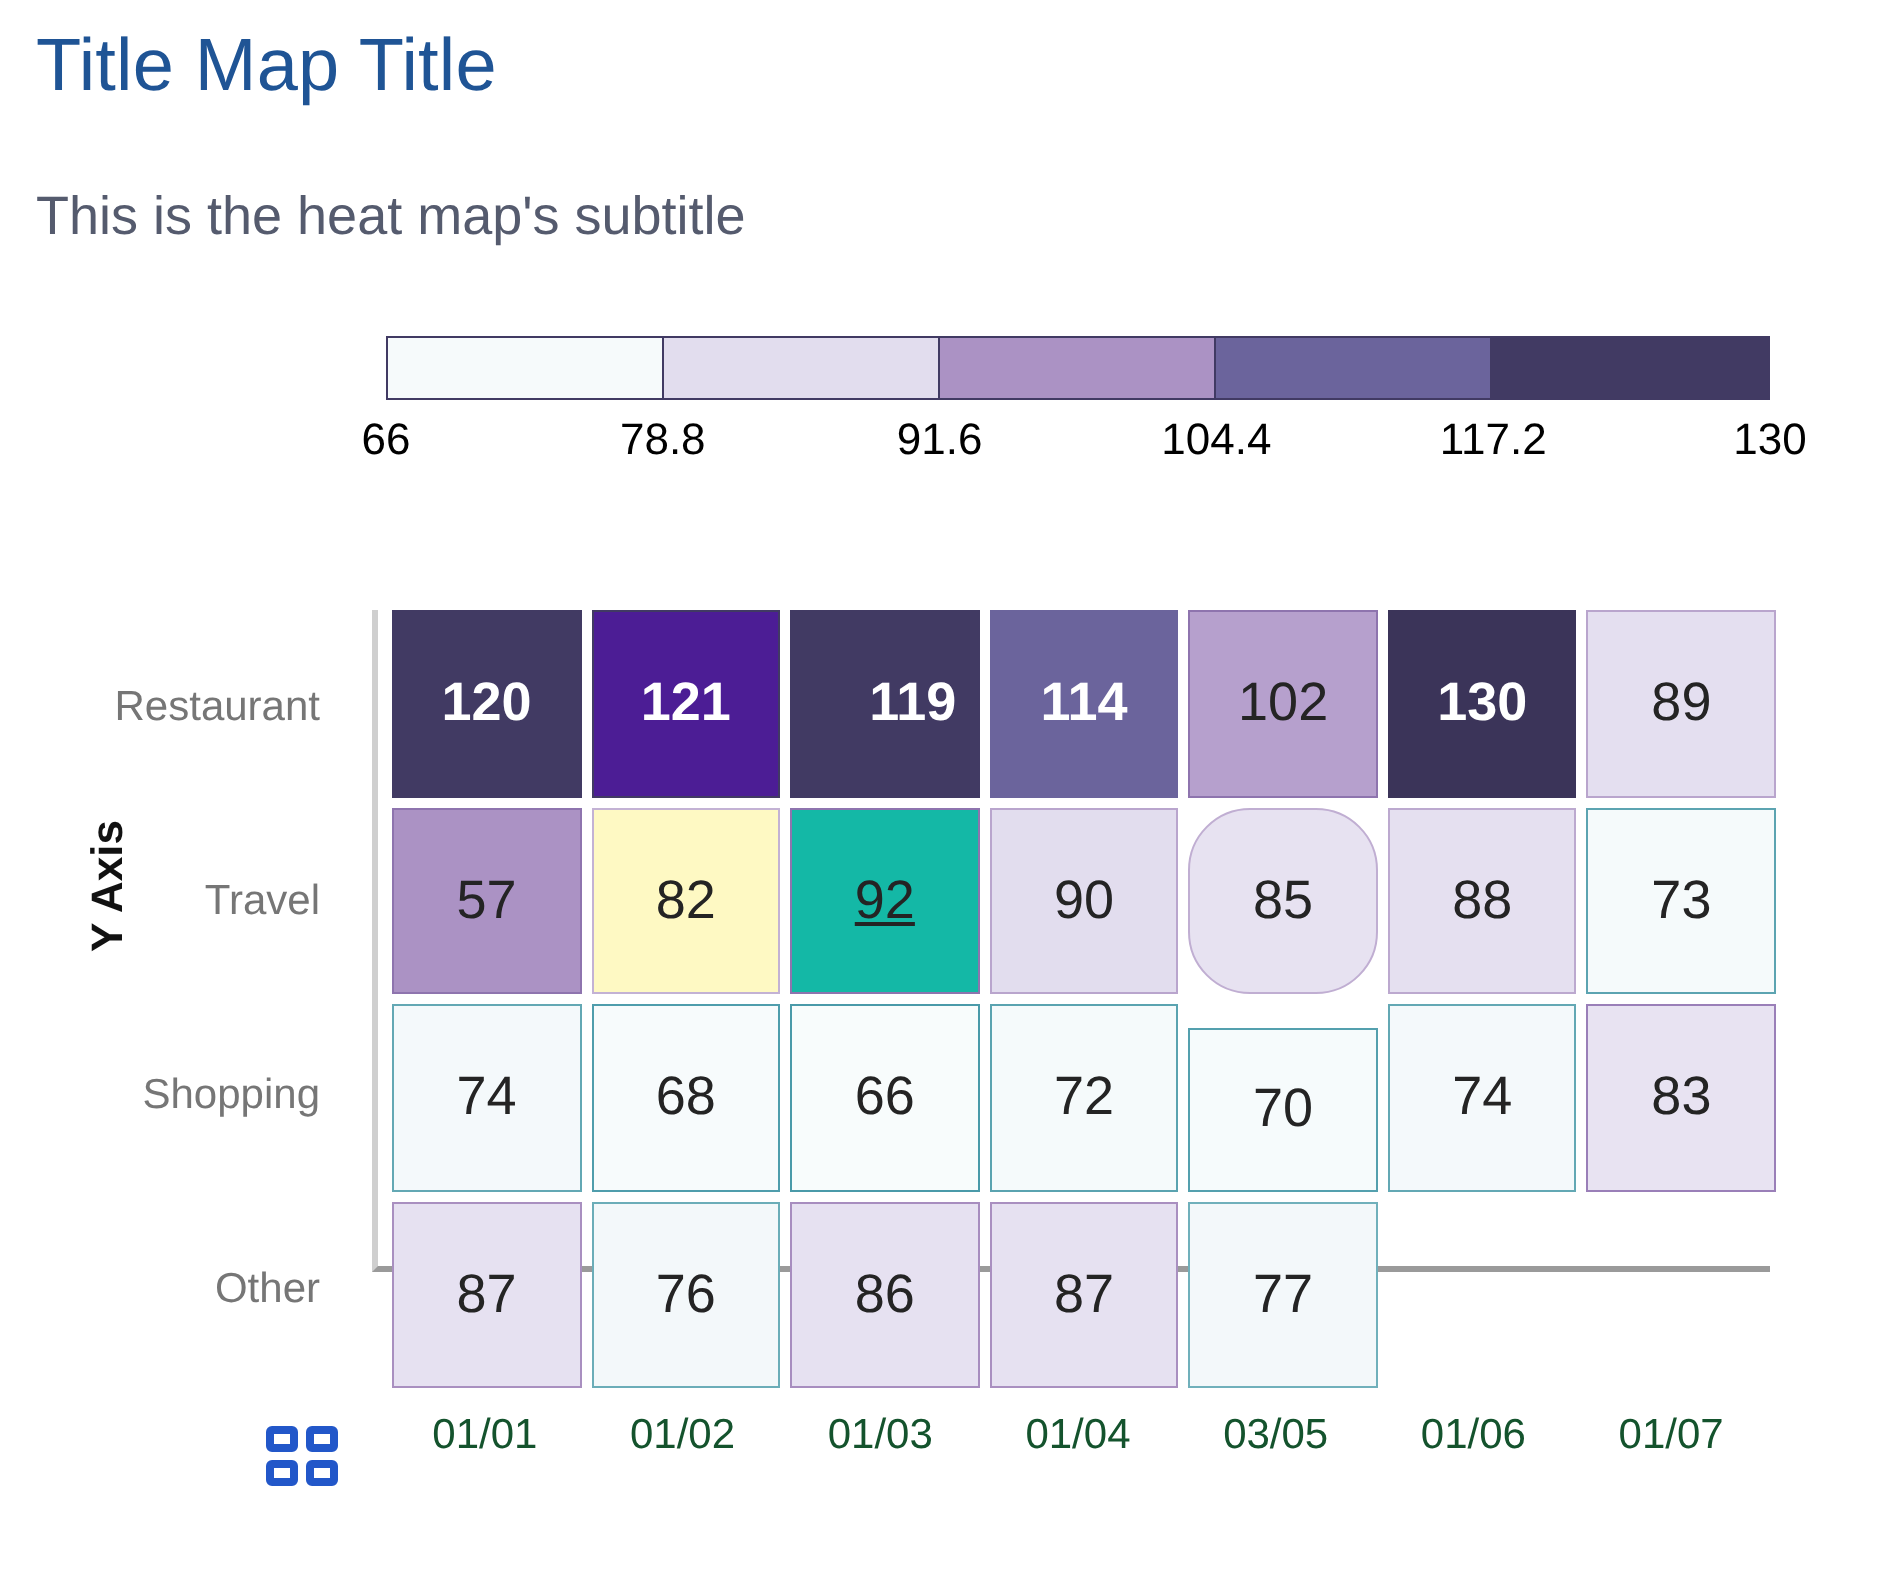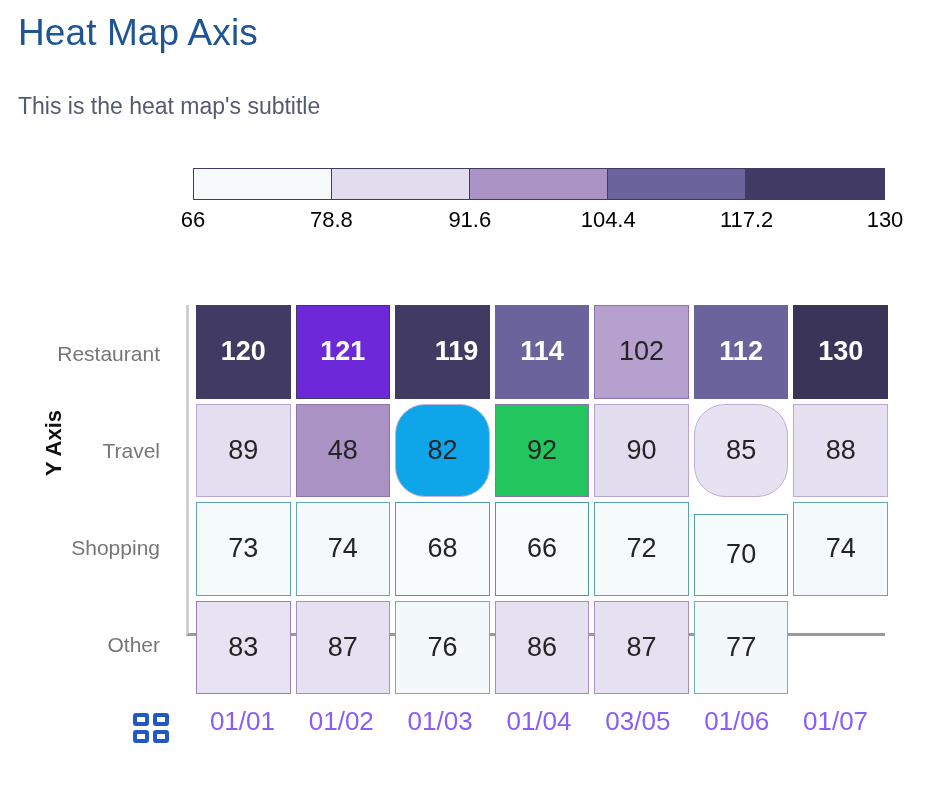--- a/index.html
+++ b/index.html
@@ -23,21 +23,21 @@
     font-size: 37px;
     font-weight: 400;
     color: #1f5495;
     letter-spacing: 0.1px;
     white-space: nowrap;
   }
   #chart-subtitle {
     position: absolute;
     left: 18px;
     top: 93px;
-    font-size: 23px;
+    font-size: 27px;
     font-weight: 400;
     color: #555b6e;
     white-space: nowrap;
   }
 
   
   #legend {
     position: absolute;
     left: 193px;
     top: 168px;
@@ -144,22 +144,22 @@
   #x-tick-labels {
     position: absolute;
     left: 193px;
     top: 706px;
     width: 692px;
     display: grid;
     grid-template-columns: repeat(7, 1fr);
   }
   .x-tick {
     text-align: center;
-    font-size: 26px;
-    color: #8b5cf6;
+    font-size: 21px;
+    color: #14532d;
     white-space: nowrap;
   }
 
   
   #grid-icon {
     position: absolute;
     left: 133px;
     top: 713px;
     width: 36px;
     height: 30px;
@@ -173,21 +173,21 @@
     display: block;
     border: 4px solid #2257c9;
     border-radius: 3px;
     background: #ffffff;
     box-sizing: border-box;
   }
 </style>
 </head>
 <body>
 
-<div id="chart-title">Heat Map Axis</div>
+<div id="chart-title">Title Map Title</div>
 <div id="chart-subtitle">This is the heat map's subtitle</div>
 
 <div id="legend">
   <div id="legend-bands">
       <div class="legend-band" style="background: rgb(246, 250, 251); border-color: rgb(65, 58, 99);"></div>
       <div class="legend-band" style="background: rgb(226, 221, 238); border-color: rgb(65, 58, 99);"></div>
       <div class="legend-band" style="background: rgb(171, 146, 196); border-color: rgb(65, 58, 99);"></div>
       <div class="legend-band" style="background: rgb(107, 100, 156); border-color: rgb(65, 58, 99);"></div>
       <div class="legend-band" style="background: rgb(65, 58, 99); border-color: rgb(65, 58, 99);"></div>
     </div>
@@ -205,30 +205,29 @@
 <div id="y-tick-labels">
     <div class="y-tick">Restaurant</div>
     <div class="y-tick">Travel</div>
     <div class="y-tick">Shopping</div>
     <div class="y-tick">Other</div>
   </div>
 
 <div id="plot-area">
   <div id="grid">
       <div class="cell light-text" style="background: rgb(65, 58, 99); border-color: rgb(65, 58, 99);">120</div>
-      <div class="cell light-text" style="background: #6d28d9; border-color: rgb(65, 58, 99);">121</div>
+      <div class="cell light-text" style="background: #4c1d95; border-color: rgb(65, 58, 99);">121</div>
       <div class="cell light-text" style="background: rgb(65, 58, 99); border-color: rgb(65, 58, 99); padding-left: 28px;">119</div>
       <div class="cell light-text" style="background: rgb(107, 100, 156); border-color: rgb(107, 100, 156);">114</div>
       <div class="cell dark-text" style="background: rgb(182, 160, 205); border-color: rgb(142, 116, 174);">102</div>
-      <div class="cell light-text" style="background: rgb(107, 100, 156); border-color: rgb(107, 100, 156);">112</div>
       <div class="cell light-text" style="background: rgb(59, 52, 89); border-color: rgb(59, 52, 89);">130</div>
       <div class="cell dark-text" style="background: rgb(228, 223, 240); border-color: rgb(185, 165, 205);">89</div>
-      <div class="cell dark-text" style="background: rgb(171, 146, 196); border-color: rgb(142, 116, 174);">48</div>
-      <div class="cell dark-text" style="background: #0ea5e9; border-color: rgb(195, 178, 212); border-radius: 30px;">82</div>
-      <div class="cell dark-text" style="background: #22c55e; border-color: rgb(142, 116, 174);">92</div>
+      <div class="cell dark-text" style="background: rgb(171, 146, 196); border-color: rgb(142, 116, 174);">57</div>
+      <div class="cell dark-text" style="background: #fef9c3; border-color: rgb(195, 178, 212);">82</div>
+      <div class="cell dark-text" style="background: #14b8a6; border-color: rgb(142, 116, 174); text-decoration: underline;">92</div>
       <div class="cell dark-text" style="background: rgb(226, 221, 238); border-color: rgb(185, 165, 205);">90</div>
       <div class="cell dark-text" style="background: rgb(231, 226, 241); border-color: rgb(192, 174, 210); border-radius: 31px;">85</div>
       <div class="cell dark-text" style="background: rgb(229, 224, 240); border-color: rgb(188, 169, 207);">88</div>
       <div class="cell dark-text" style="background: rgb(245, 250, 251); border-color: rgb(92, 164, 177);">73</div>
       <div class="cell dark-text" style="background: rgb(244, 249, 251); border-color: rgb(99, 168, 180);">74</div>
       <div class="cell dark-text" style="background: rgb(247, 251, 252); border-color: rgb(79, 157, 172);">68</div>
       <div class="cell dark-text" style="background: rgb(248, 252, 252); border-color: rgb(74, 154, 169);">66</div>
       <div class="cell dark-text" style="background: rgb(245, 250, 251); border-color: rgb(90, 163, 176);">72</div>
       <div class="cell dark-text" style="background: rgb(246, 251, 252); border-color: rgb(84, 160, 174); margin-top: 12px;">70</div>
       <div class="cell dark-text" style="background: rgb(244, 249, 251); border-color: rgb(99, 168, 180);">74</div>

